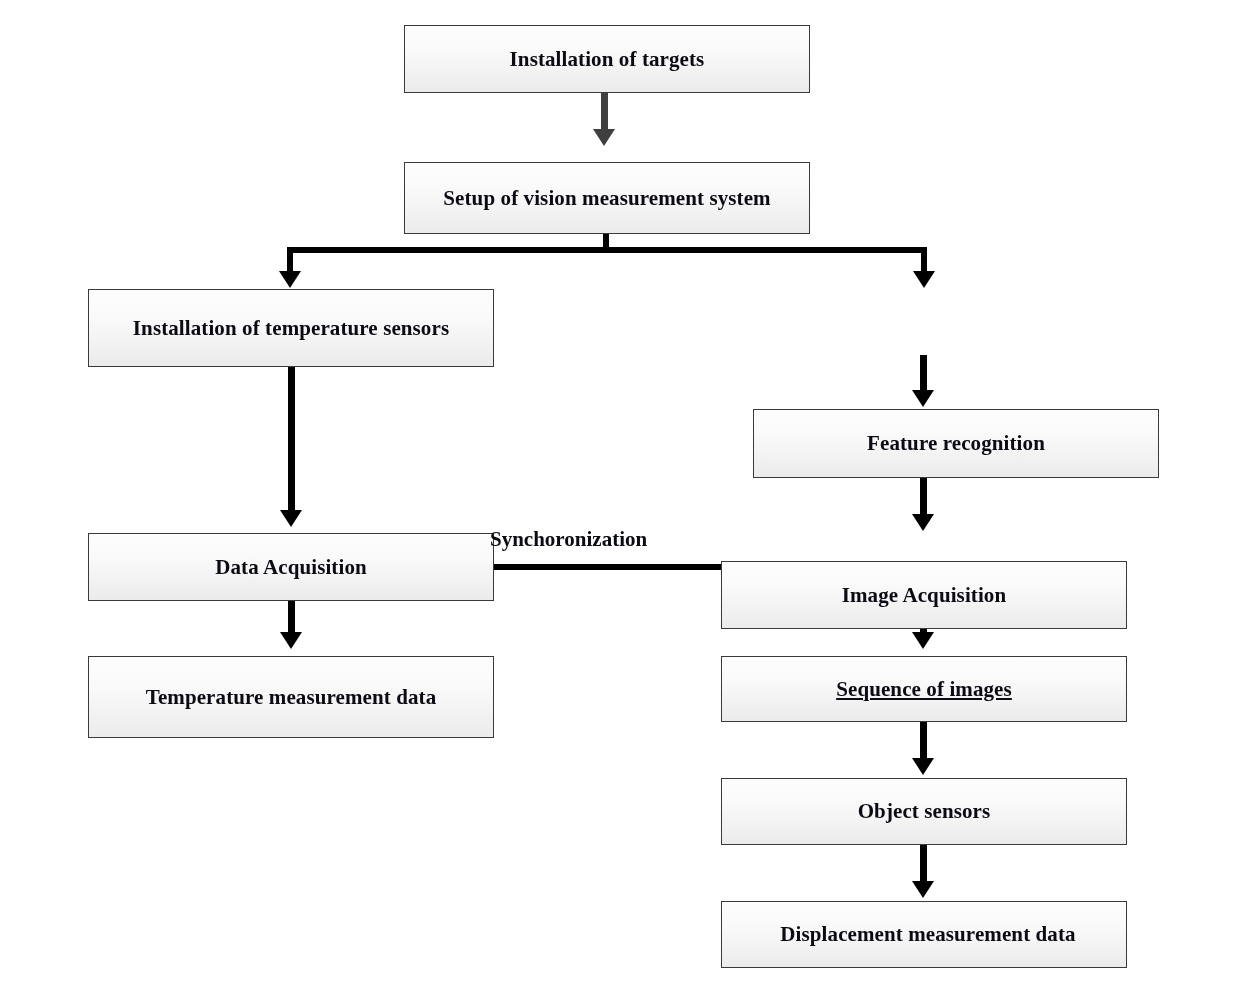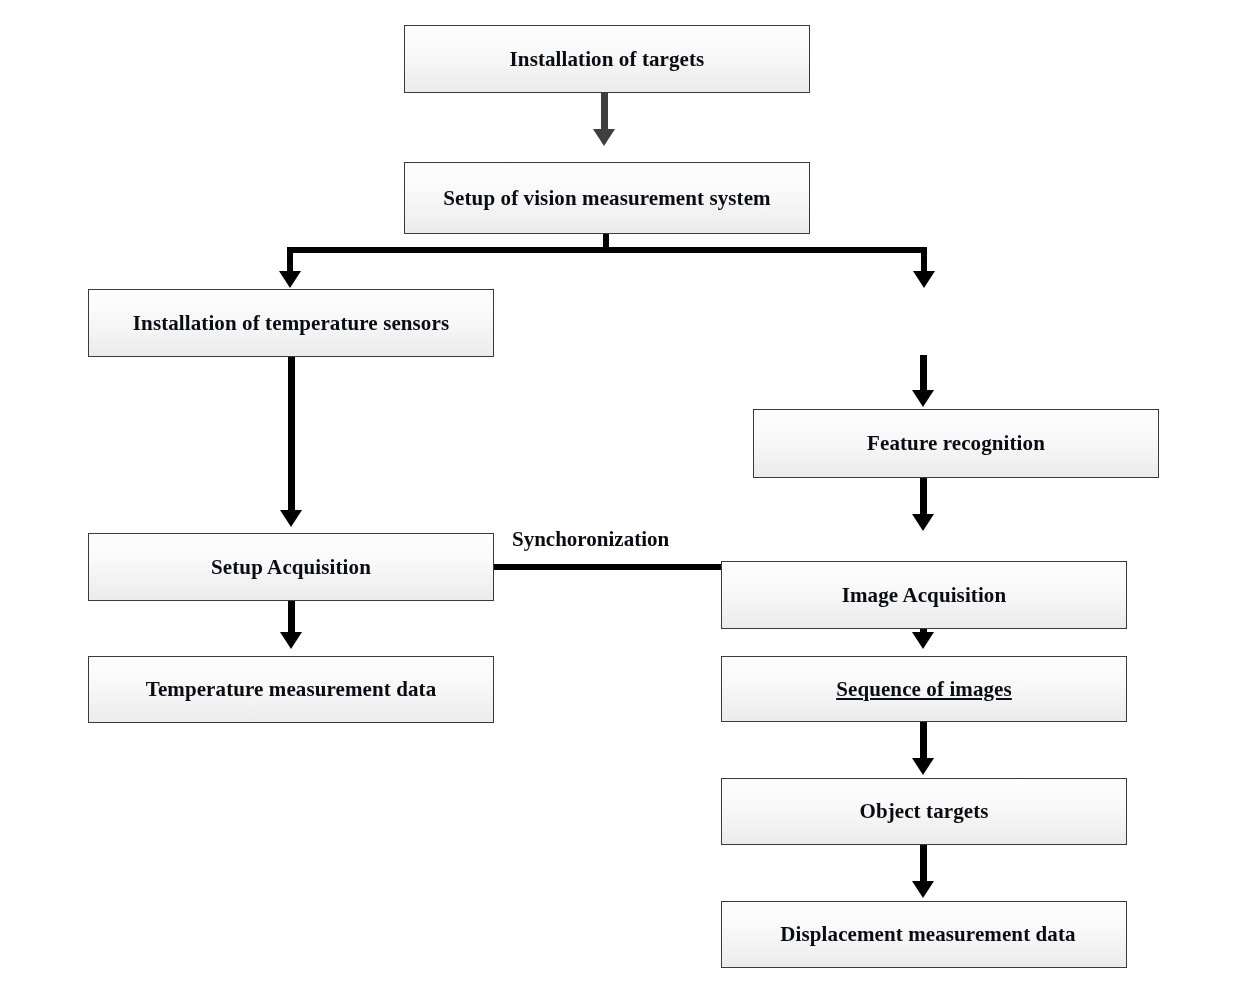--- a/index.html
+++ b/index.html
@@ -87,35 +87,35 @@
 
   <div class="vline" style="left:603px; top:216px; width:6px; height:37px;"></div>
   <div class="hline" style="left:287px; top:247px; width:640px; height:6px;"></div>
 
   <div class="vline" style="left:287px; top:247px; width:6px; height:26px;"></div>
   <div class="arrowhead" style="left:279px; top:271px;"></div>
 
   <div class="vline" style="left:921px; top:247px; width:6px; height:26px;"></div>
   <div class="arrowhead" style="left:913px; top:271px;"></div>
 
-  <div class="node" style="left:88px; top:289px; width:406px; height:68px;">
+  <div class="node" style="left:88px; top:289px; width:406px; height:78px;">
     <span>Installation of temperature sensors</span>
   </div>
 
   <div class="vline" style="left:288px; top:355px; width:7px; height:157px;"></div>
   <div class="arrowhead" style="left:280px; top:510px;"></div>
 
   <div class="node" style="left:88px; top:533px; width:406px; height:68px;">
-    <span>Setup Acquisition</span>
+    <span>Data Acquisition</span>
   </div>
 
   <div class="vline" style="left:288px; top:601px; width:7px; height:33px;"></div>
   <div class="arrowhead" style="left:280px; top:632px;"></div>
 
-  <div class="node" style="left:88px; top:656px; width:406px; height:67px;">
+  <div class="node" style="left:88px; top:656px; width:406px; height:82px;">
     <span>Temperature measurement data</span>
   </div>
 
 
   <div class="vline" style="left:920px; top:355px; width:7px; height:37px;"></div>
   <div class="arrowhead" style="left:912px; top:390px;"></div>
 
   <div class="node" style="left:721px; top:409px; width:406px; height:69px;margin-left:32px;">
     <span>Feature recognition</span>
   </div>
@@ -131,28 +131,28 @@
   <div class="arrowhead" style="left:912px; top:632px;"></div>
 
   <div class="node" style="left:721px; top:656px; width:406px; height:66px;text-decoration:underline;">
     <span>Sequence of images</span>
   </div>
 
   <div class="vline" style="left:920px; top:722px; width:7px; height:38px;"></div>
   <div class="arrowhead" style="left:912px; top:758px;"></div>
 
   <div class="node" style="left:721px; top:778px; width:406px; height:67px;">
-    <span>Object targets</span>
+    <span>Object sensors</span>
   </div>
 
   <div class="vline" style="left:920px; top:845px; width:7px; height:38px;"></div>
   <div class="arrowhead" style="left:912px; top:881px;"></div>
 
   <div class="node" style="left:721px; top:901px; width:406px; height:67px;padding-left:16px;">
     <span>Displacement measurement data</span>
   </div>
 
   <div class="hline" style="left:492px; top:564px; width:231px; height:6px;"></div>
-  <div class="edge-label" style="left:512px; top:527px;">
+  <div class="edge-label" style="left:490px; top:527px;">
     <span>Synchoronization</span>
   </div>
 
 </div>
 
 </body></html>

